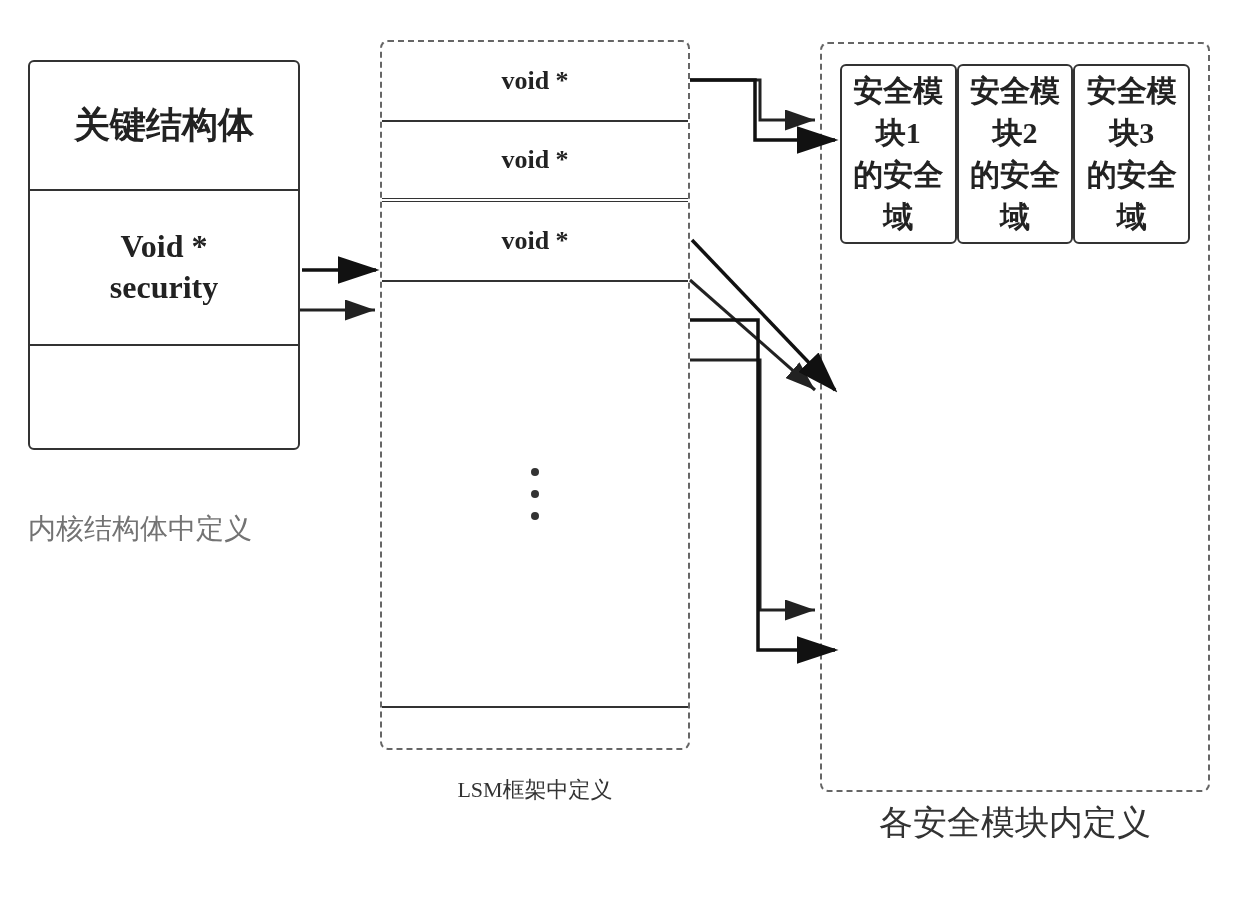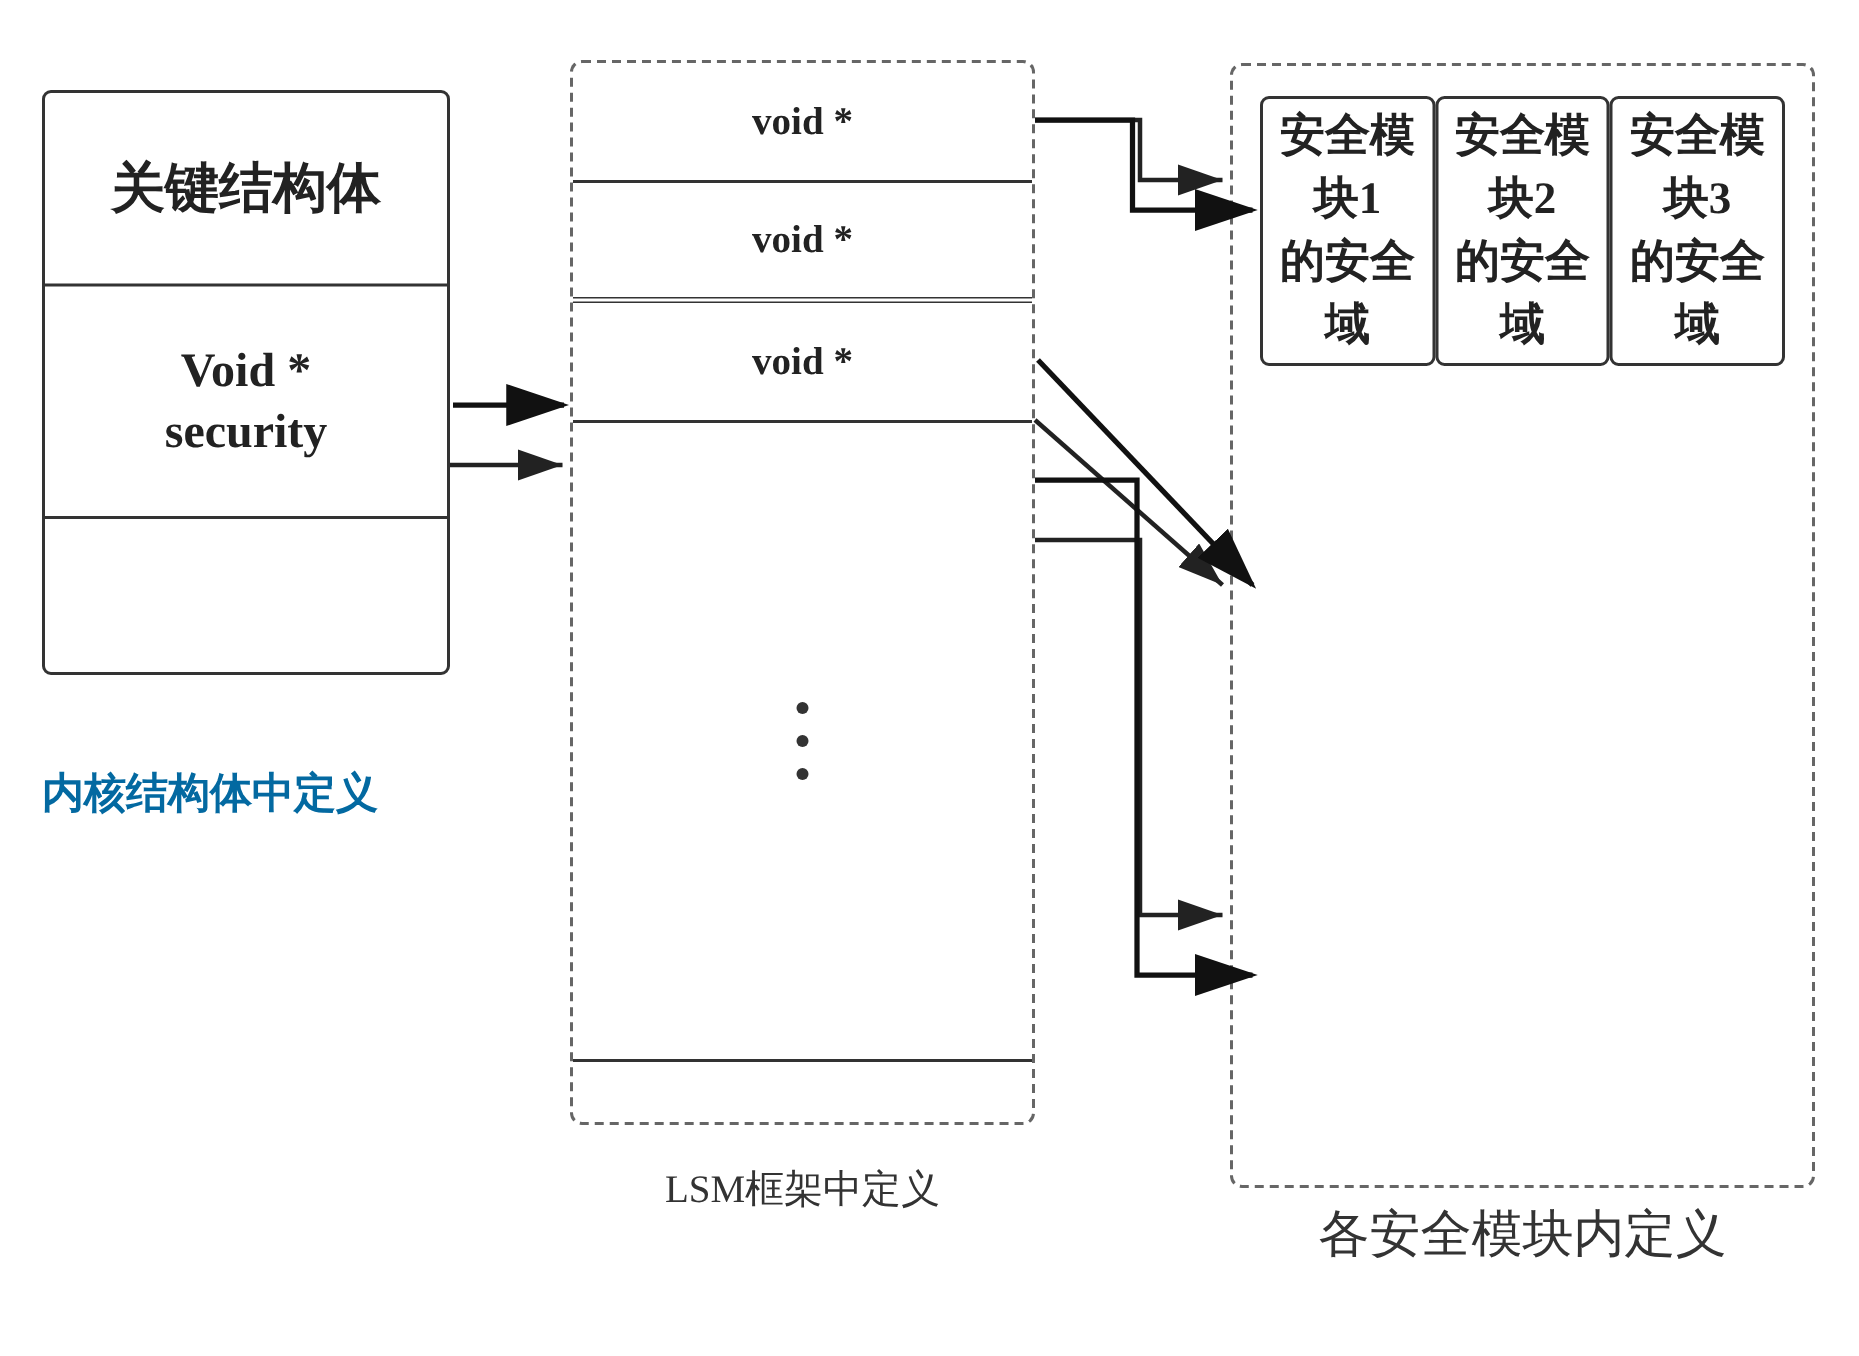--- a/index.html
+++ b/index.html
@@ -61,22 +61,22 @@
 
     .left-box-bot {
       flex: 1;
     }
 
     .left-label {
       position: absolute;
       left: 28px;
       top: 510px;
       font-size: 28px;
-      color: #0369a1;
-      font-weight: bold;
+      color: #737373;
+      font-weight: normal;
     }
 
     
     .mid-box {
       position: absolute;
       left: 380px;
       top: 40px;
       width: 310px;
       height: 710px;
       border: 2px dashed #666;
@@ -130,21 +130,21 @@
     }
 
     .mid-box-empty {
       height: 40px;
     }
 
     .mid-label {
       position: absolute;
       left: 380px;
       top: 775px;
-      font-size: 26px;
+      font-size: 22px;
       color: #333;
       text-align: center;
       width: 310px;
     }
 
     
     .right-outer {
       position: absolute;
       left: 820px;
       top: 42px;

